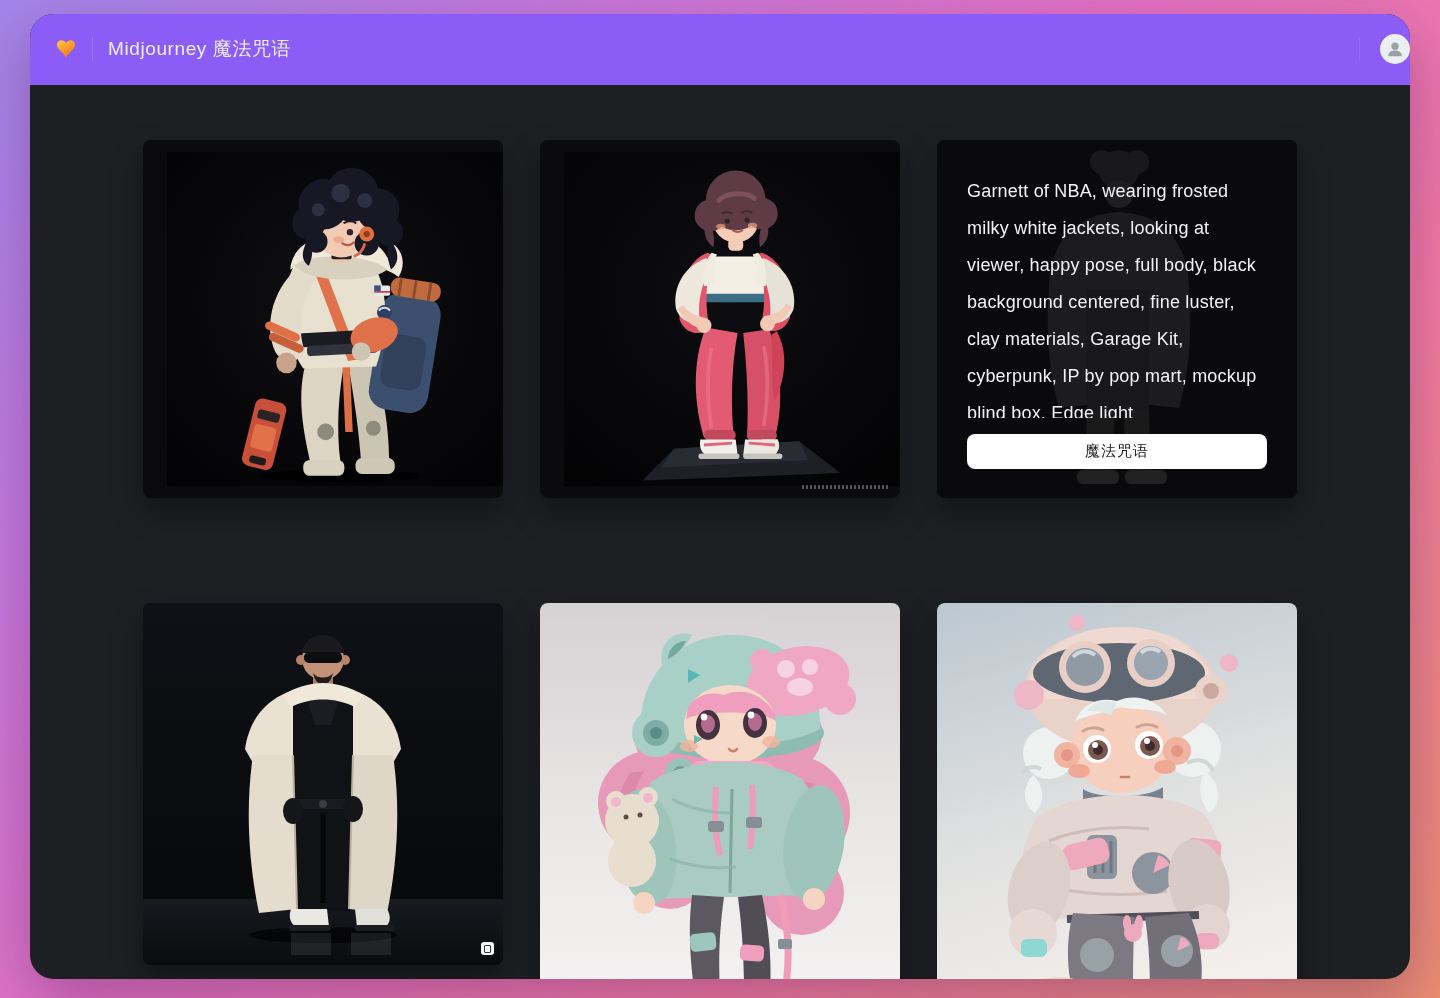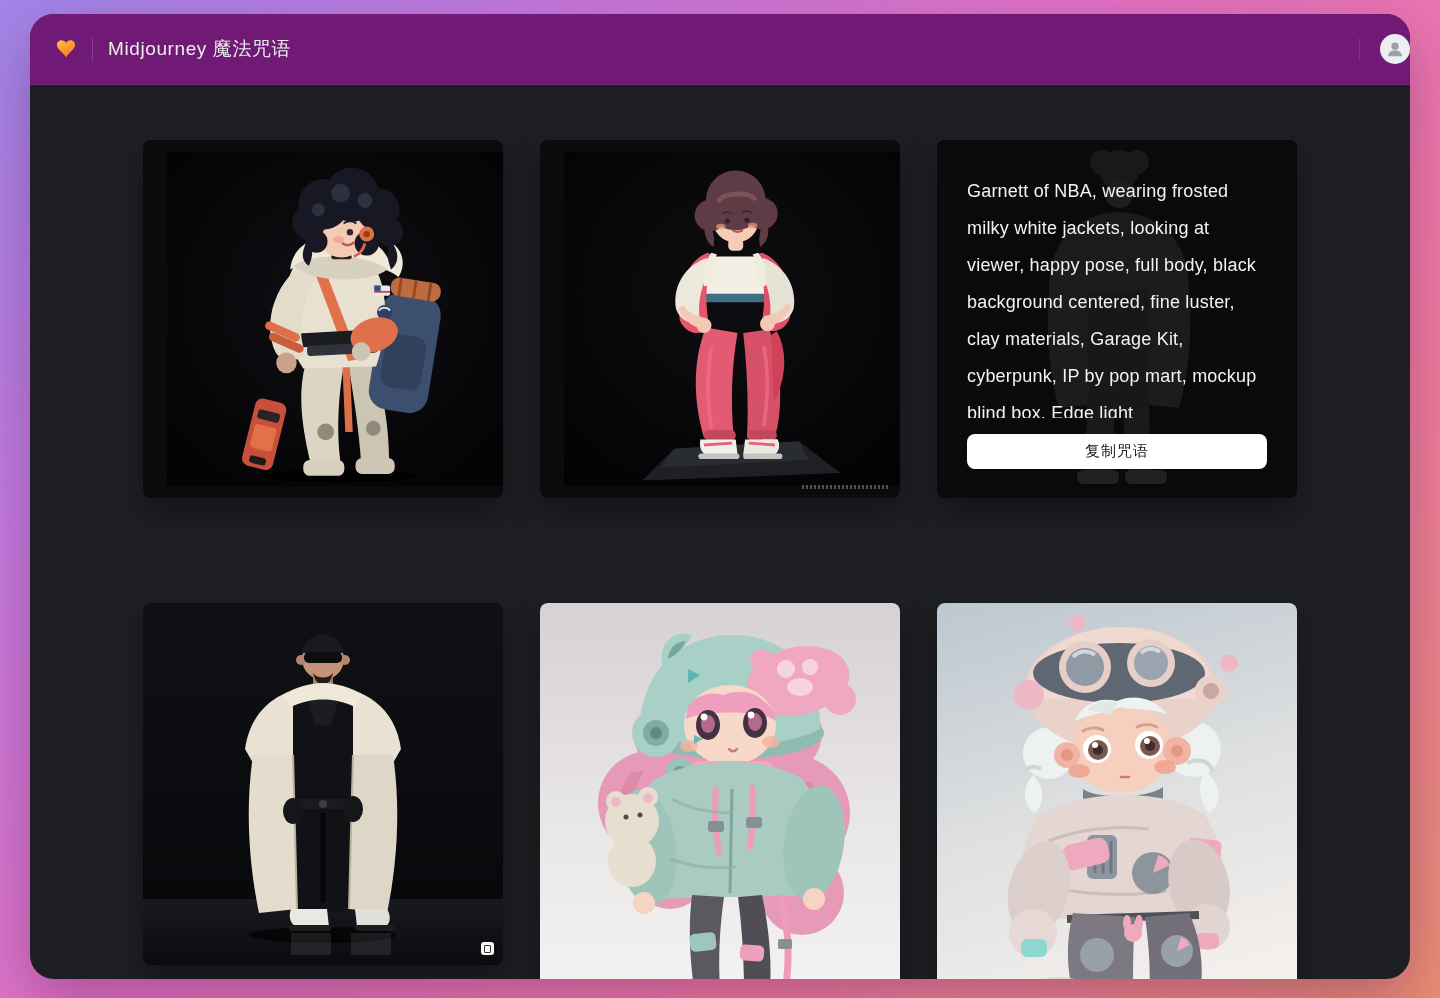--- a/index.html
+++ b/index.html
@@ -7,21 +7,21 @@
     width:1440px;height:998px;overflow:hidden;
     background:linear-gradient(135deg,#a286e9 0%,#c47ade 22%,#e272c4 45%,#f279a4 70%,#ec8e74 100%);
     font-family:"Liberation Sans","DejaVu Sans",sans-serif;
   }
   .window{
     position:absolute;left:30px;top:14px;width:1380px;height:965px;
     background:#1e1f23;border-radius:24px;overflow:hidden;
     box-shadow:0 20px 60px rgba(60,20,70,.35);
   }
   .header{
-    height:71px;background:#701a75;border-bottom:1px solid rgba(255,255,255,.05);
+    height:71px;background:#8b5cf6;border-bottom:1px solid rgba(255,255,255,.05);
     display:flex;align-items:center;padding:0 0 0 25px;box-sizing:border-box;
   }
   .logo{width:22px;height:22px;flex:0 0 auto;display:flex;}
   .vdiv{width:1px;height:24px;background:rgba(255,255,255,.16);margin-left:15px;flex:0 0 auto;}
   .title{color:#ededee;font-size:19px;font-weight:500;letter-spacing:.6px;margin-left:15px;white-space:nowrap;}
   .spacer{flex:1;}
   .vdiv2{width:1px;height:22px;background:rgba(255,255,255,.10);margin-right:20px;flex:0 0 auto;}
   .avatar{
     width:30px;height:30px;border-radius:50%;background:#eceff1;border:none;padding:0;
     display:flex;align-items:center;justify-content:center;cursor:pointer;flex:0 0 auto;
@@ -235,21 +235,21 @@
           <circle cx="182" cy="54" r="14" fill="#999"></circle>
           <path d="M112 150 C112 100 140 74 182 72 C224 74 252 100 252 150 C256 200 250 240 242 268 L204 264 L208 160 L156 160 L160 264 L122 268 C114 240 108 200 112 150 Z" fill="#8a8a8a"></path>
           <rect x="150" y="150" width="62" height="120" fill="#6f6f6f"></rect>
           <path d="M150 270 L178 270 L174 330 L148 330 Z" fill="#7a7a7a"></path>
           <path d="M186 270 L212 270 L214 330 L190 330 Z" fill="#7a7a7a"></path>
           <rect x="140" y="330" width="42" height="14" rx="6" fill="#aaa"></rect>
           <rect x="188" y="330" width="42" height="14" rx="6" fill="#aaa"></rect>
         </g>
       </svg>
       <div class="prompt-text">Garnett of NBA, wearing frosted milky white jackets, looking at viewer, happy pose, full body, black background centered, fine luster, clay materials, Garage Kit, cyberpunk, IP by pop mart, mockup blind box, Edge light</div>
-      <button class="copy-btn">复制咒语</button>
+      <button class="copy-btn">魔法咒语</button>
     </div>
 
     <div class="card h2">
       <svg class="art" viewBox="0 0 360 362">
         <defs>
           <linearGradient id="g4bg" x1="0" y1="0" x2="0" y2="1">
             <stop offset="0" stop-color="#101116"></stop>
               <stop offset=".8" stop-color="#08090b"></stop>
               <stop offset="1" stop-color="#060709"></stop>
           </linearGradient>

